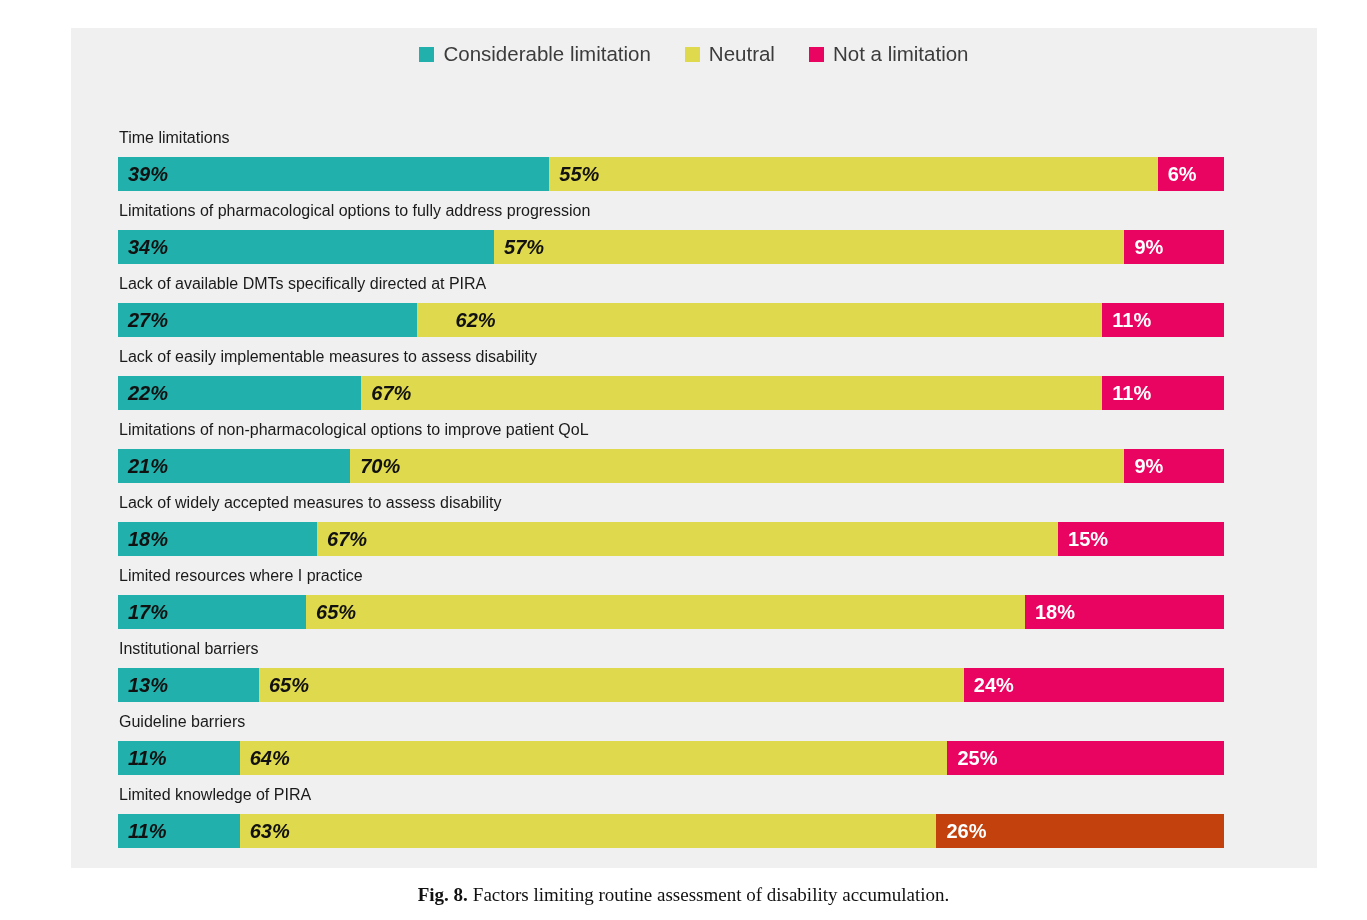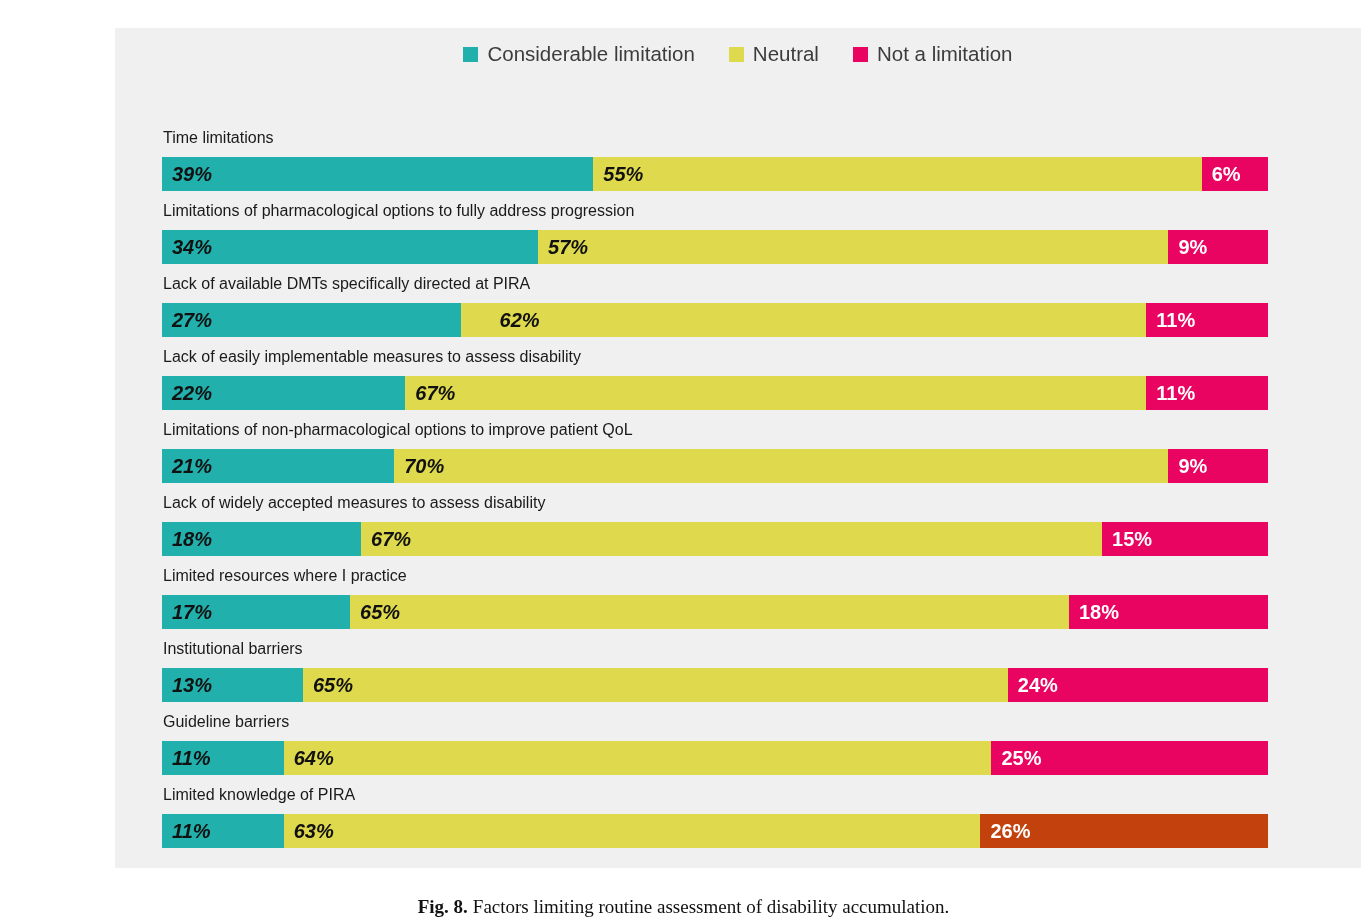--- a/index.html
+++ b/index.html
@@ -22,21 +22,20 @@
   }
 
   
   #chart-panel {
     position: absolute;
     left: 71px;
     top: 28px;
     width: 1246px;
     height: 840px;
     background: #f0f0f0;
-    margin-left: 44px;
   }
 
   
   #legend {
     position: absolute;
     left: 0;
     top: 16px;
     width: 1246px;
     display: flex;
     justify-content: center;
@@ -113,21 +112,20 @@
   
   #caption {
     position: absolute;
     left: 0;
     top: 884px;
     width: 1367px;
     text-align: center;
     font-family: "Liberation Serif", serif;
     font-size: 19px;
     color: #111111;
-    margin-top: 12px;
   }
   #caption .caption-prefix {
     font-weight: bold;
     margin-right: 5px;
   }
 </style>
 </head>
 <body>
 
 <div id="figure-root">

